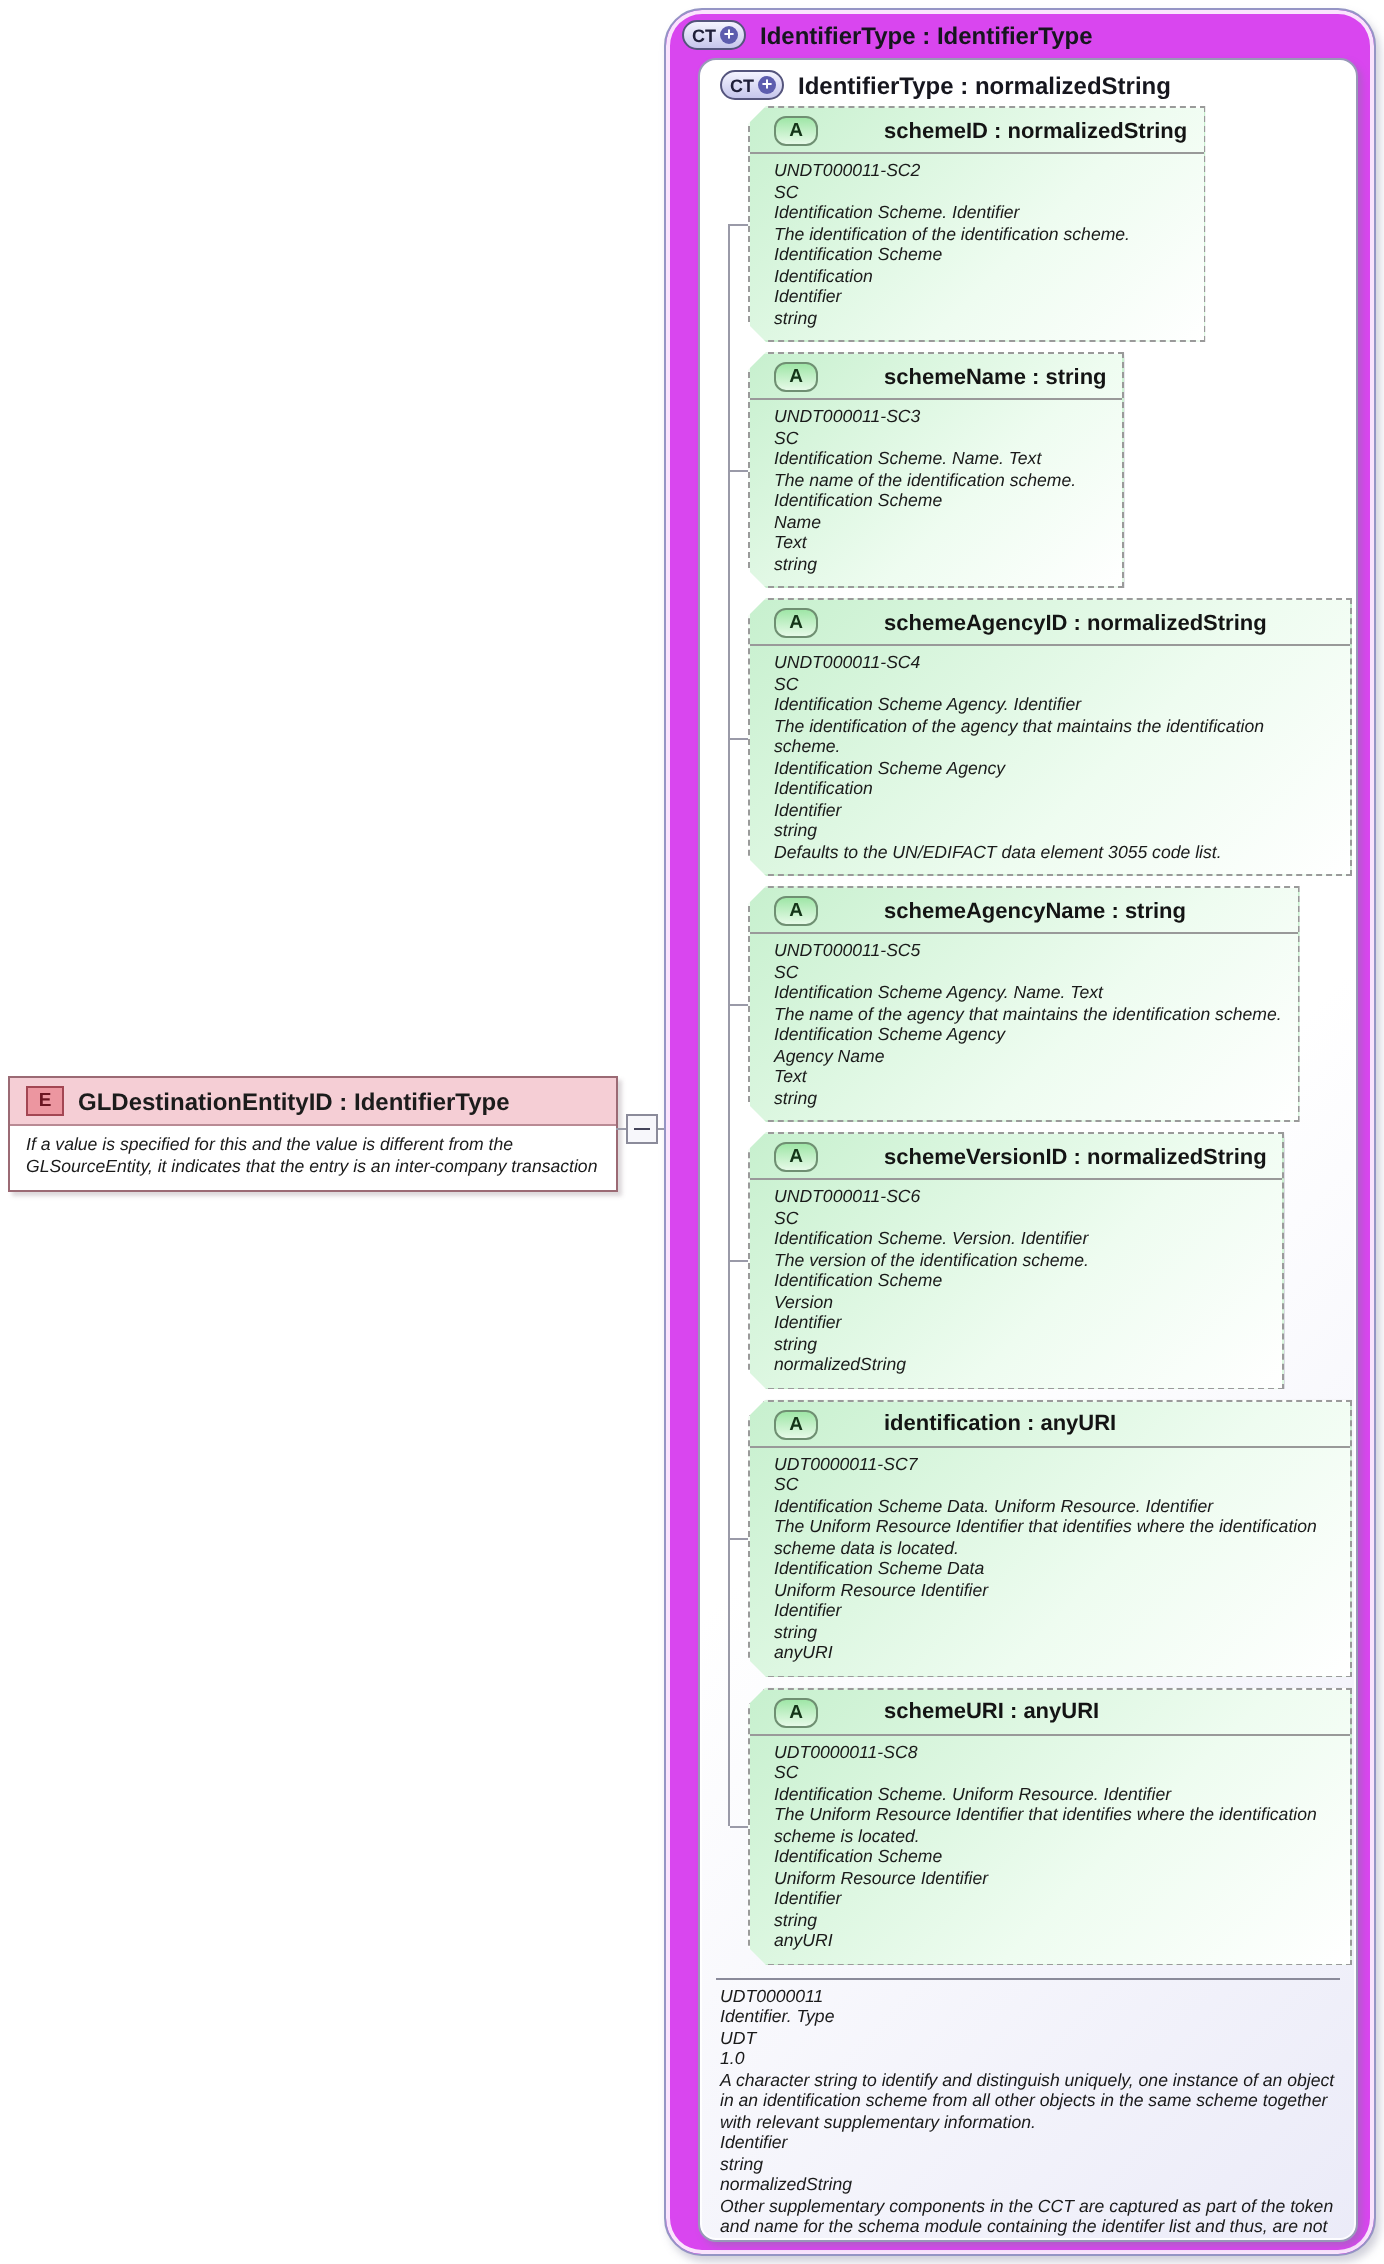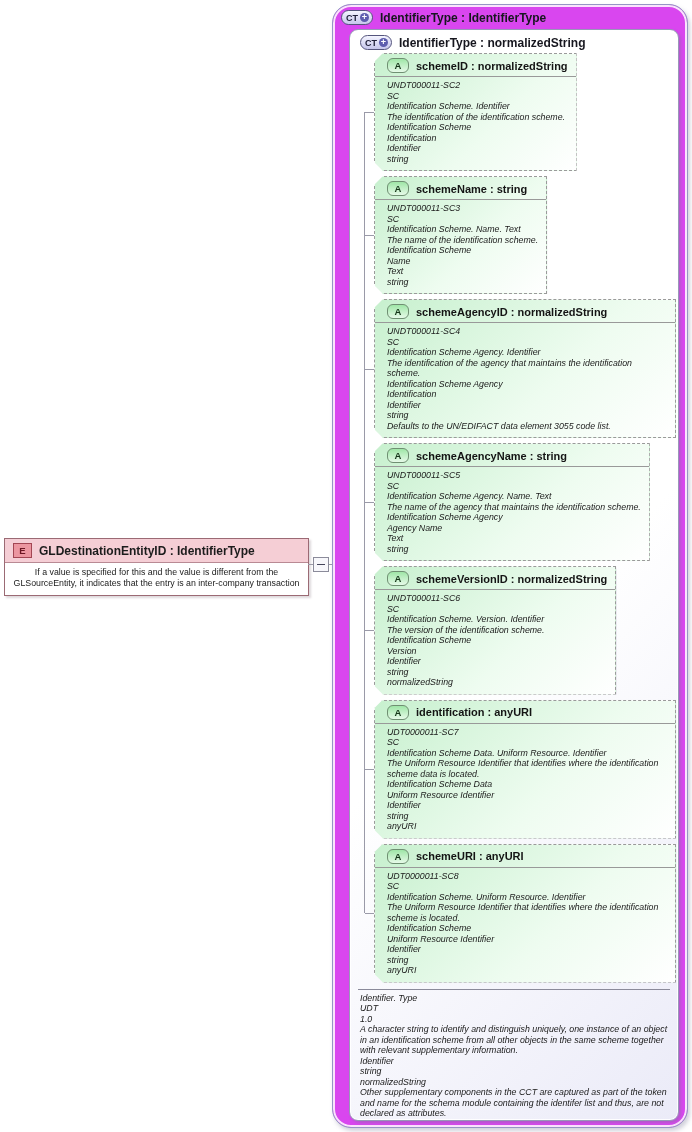--- a/index.html
+++ b/index.html
@@ -13,21 +13,21 @@
   .spine{position:absolute;left:364px;width:0;border-left:1px solid #9a9aa8;}
 
   
   .element-box{position:absolute;left:4px;top:538px;width:303px;background:#fff;
     border:1px solid #9b6a74;box-shadow:2px 2px 2px rgba(120,100,110,.25);}
   .element-header{display:flex;align-items:center;gap:7px;background:#f5ced5;
     padding:4px 8px;border-bottom:1px solid #b98a94;}
   .badge-e{width:17px;height:13px;background:#ec96a0;border:1px solid #a34653;color:#6b1622;
     font-size:9.5px;font-weight:bold;display:flex;align-items:center;justify-content:center;}
   .element-title{font-size:12px;font-weight:bold;color:#1c1c1c;white-space:nowrap;}
-  .element-annotation{padding:4px 8px 6px 8px;font-size:8.8px;line-height:11px;color:#1a1a1a;text-align:center;}
+  .element-annotation{padding:4px 8px 6px 8px;font-size:8.8px;line-height:11px;font-style:italic;color:#1a1a1a;}
 
   
   .outer-ct{position:absolute;left:332px;top:4px;width:356px;height:1124px;
     background:#d946ef;border:1px solid #9595c5;border-radius:19px;
     box-shadow:2px 3px 4px rgba(120,120,150,.35), inset 0 0 0 2px rgba(255,255,255,.85);box-sizing:border-box;}
   .ct-header{display:flex;align-items:center;gap:7px;padding:5px 0 2px 8px;}
   .ct-title{font-size:12px;font-weight:bold;color:#16161e;white-space:nowrap;}
   .ct-badge{display:inline-flex;align-items:center;gap:2px;height:13px;padding:0 3px 0 4px;
     border:1px solid #55557d;border-radius:8px;background:linear-gradient(#f4f4ff,#c6c6ec);
     font-size:9px;font-weight:bold;color:#20203a;}
@@ -49,21 +49,21 @@
     background:linear-gradient(135deg,#c7f0ce 0%,#eefcf0 60%,#ffffff 100%);
     border:1px dashed #9a9a9a;
     clip-path:polygon(9px 0,100% 0,100% 100%,9px 100%,0 calc(100% - 9px),0 9px);
     filter:drop-shadow(2px 2px 1.5px rgba(130,130,155,.45));
     padding:0 0 5px 0;}
   .attr-header{display:flex;align-items:center;gap:7px;padding:4px 8px 3px 12px;
     border-bottom:1px solid #999;white-space:nowrap;}
   .badge-a{width:20px;height:13px;border-radius:6px;border:1px solid #6f8f72;
     background:linear-gradient(#9fe6a7,#e6fae8);color:#143418;font-size:9.5px;font-weight:bold;
     display:flex;align-items:center;justify-content:center;}
-  .attr-title{font-size:11px;font-weight:bold;color:#141414;}
+  .attr-title{font-size:11px;font-weight:bold;color:#141414;margin-left:26px;}
   .attr-lines{padding:3px 8px 1px 12px;}
   .ann-line{font-size:8.8px;line-height:10.5px;font-style:italic;color:#1a1a1a;}
 
   
   .type-footer{margin:6px 8px 0 8px;border-top:1px solid #8a8a9a;padding:3px 2px 0 2px;}
 </style>
 </head>
 <body>
 
 <div class="canvas">
@@ -233,20 +233,21 @@
                 <div class="ann-line">Identifier</div>
                 <div class="ann-line">string</div>
                 <div class="ann-line">anyURI</div>
               </div>
     </div>
   </div>
 </div>
 
       <div class="type-footer">
         <div>
+            <div class="ann-line">UDT0000011</div>
             <div class="ann-line">Identifier. Type</div>
             <div class="ann-line">UDT</div>
             <div class="ann-line">1.0</div>
             <div class="ann-line">A character string to identify and distinguish uniquely, one instance of an object in an identification scheme from all other objects in the same scheme together with relevant supplementary information.</div>
             <div class="ann-line">Identifier</div>
             <div class="ann-line">string</div>
             <div class="ann-line">normalizedString</div>
             <div class="ann-line">Other supplementary components in the CCT are captured as part of the token and name for the schema module containing the identifer list and thus, are not declared as attributes.</div>
           </div>
       </div>

